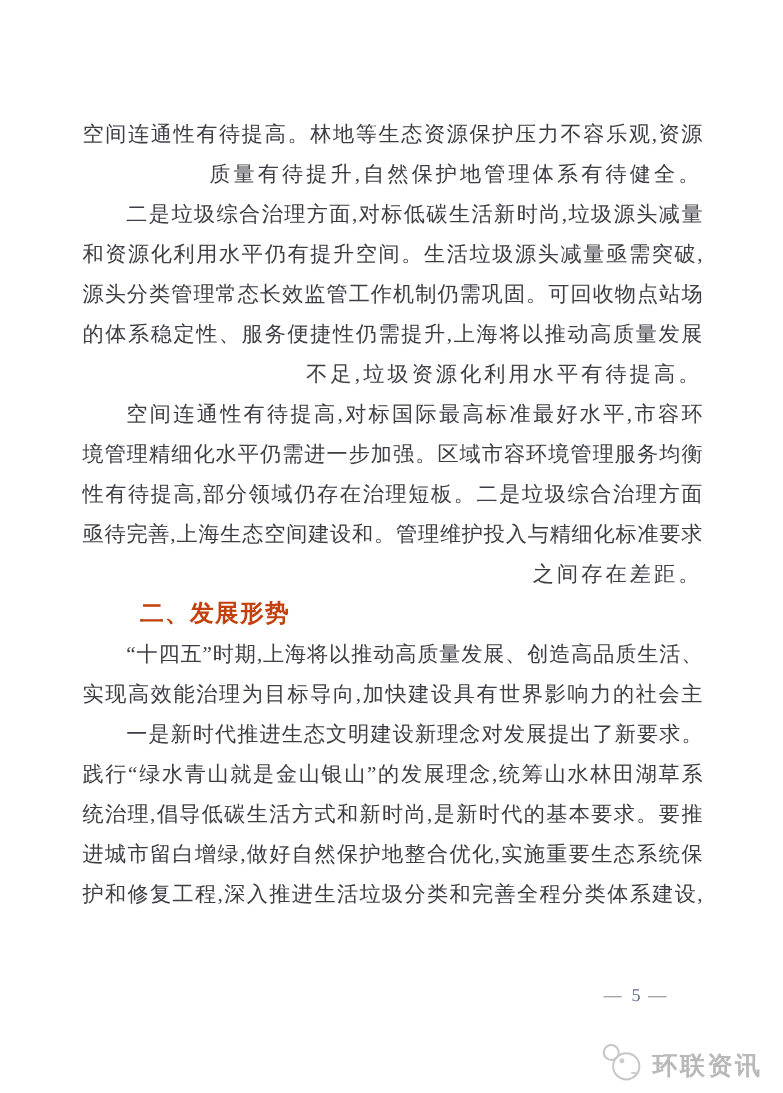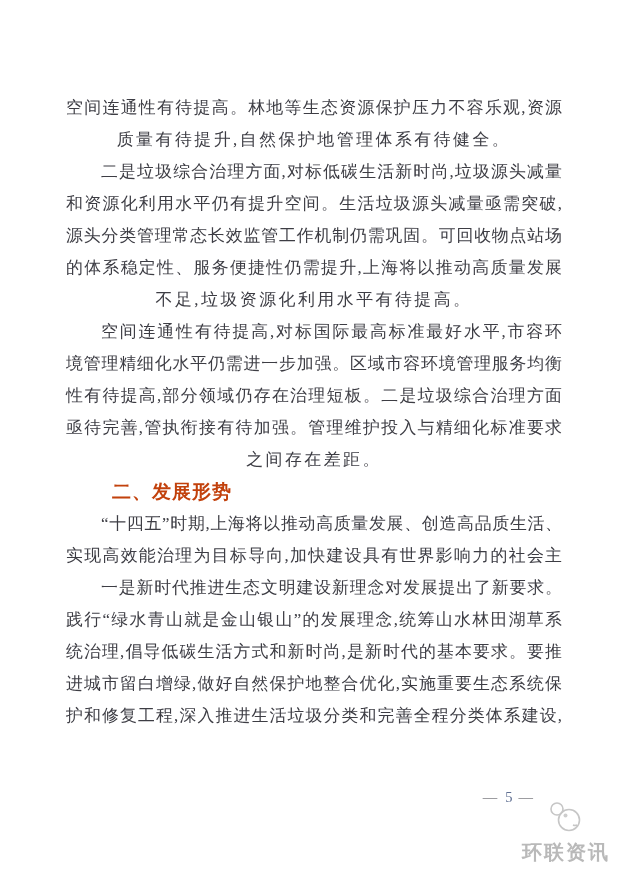--- a/index.html
+++ b/index.html
@@ -25,21 +25,21 @@
     letter-spacing: 0;
     white-space: normal;
   }
   
   .line.j {
     text-align: justify;
     text-align-last: justify;
   }
   
   .line.s {
-    text-align: center;
+    text-align: right;
     letter-spacing: 2.5px;
   }
   
   .line.ind { text-indent: 35px; }
   
   .line.head {
     font-family: "Liberation Sans", "DejaVu Sans", sans-serif;
     font-weight: bold;
     font-size: 19px;
     color: #c2410c;
@@ -55,24 +55,23 @@
     color: #7d7d82;
     letter-spacing: 2px;
     font-family: "Liberation Serif", serif;
   }
   .page-number .num { color: #5f6f92; letter-spacing: 0; padding: 0 6px; }
   .watermark {
     position: absolute;
     right: 16px;
     bottom: 8px;
     display: flex;
-    align-items: center;
+    align-items: flex-end;
     gap: 6px;
     color: #b7b7b7;
-    flex-direction: column;
   }
   .watermark .brand {
     font-family: "Liberation Sans", "DejaVu Sans", sans-serif;
     font-size: 20px;
     font-weight: bold;
     letter-spacing: 2px;
     color: #b9b9b9;
   }
   .logo-icon svg { display: block; }
 </style>
@@ -85,21 +84,21 @@
     <div class="line j">空间连通性有待提高。林地等生态资源保护压力不容乐观,资源</div>
     <div class="line s">质量有待提升,自然保护地管理体系有待健全。</div>
     <div class="line j ind">二是垃圾综合治理方面,对标低碳生活新时尚,垃圾源头减量</div>
     <div class="line j">和资源化利用水平仍有提升空间。生活垃圾源头减量亟需突破,</div>
     <div class="line j">源头分类管理常态长效监管工作机制仍需巩固。可回收物点站场</div>
     <div class="line j">的体系稳定性、服务便捷性仍需提升,上海将以推动高质量发展</div>
     <div class="line s">不足,垃圾资源化利用水平有待提高。</div>
     <div class="line j ind">空间连通性有待提高,对标国际最高标准最好水平,市容环</div>
     <div class="line j">境管理精细化水平仍需进一步加强。区域市容环境管理服务均衡</div>
     <div class="line j">性有待提高,部分领域仍存在治理短板。二是垃圾综合治理方面</div>
-    <div class="line j">亟待完善,管执衔接有待加强。管理维护投入与精细化标准要求</div>
+    <div class="line j">亟待完善,上海生态空间建设和。管理维护投入与精细化标准要求</div>
     <div class="line s">之间存在差距。</div>
     <div class="line head">二、发展形势</div>
     <div class="line j ind">“十四五”时期,上海将以推动高质量发展、创造高品质生活、</div>
     <div class="line j">实现高效能治理为目标导向,加快建设具有世界影响力的社会主</div>
     <div class="line j ind">一是新时代推进生态文明建设新理念对发展提出了新要求。</div>
     <div class="line j">践行“绿水青山就是金山银山”的发展理念,统筹山水林田湖草系</div>
     <div class="line j">统治理,倡导低碳生活方式和新时尚,是新时代的基本要求。要推</div>
     <div class="line j">进城市留白增绿,做好自然保护地整合优化,实施重要生态系统保</div>
     <div class="line j">护和修复工程,深入推进生活垃圾分类和完善全程分类体系建设,</div>
   </div>

